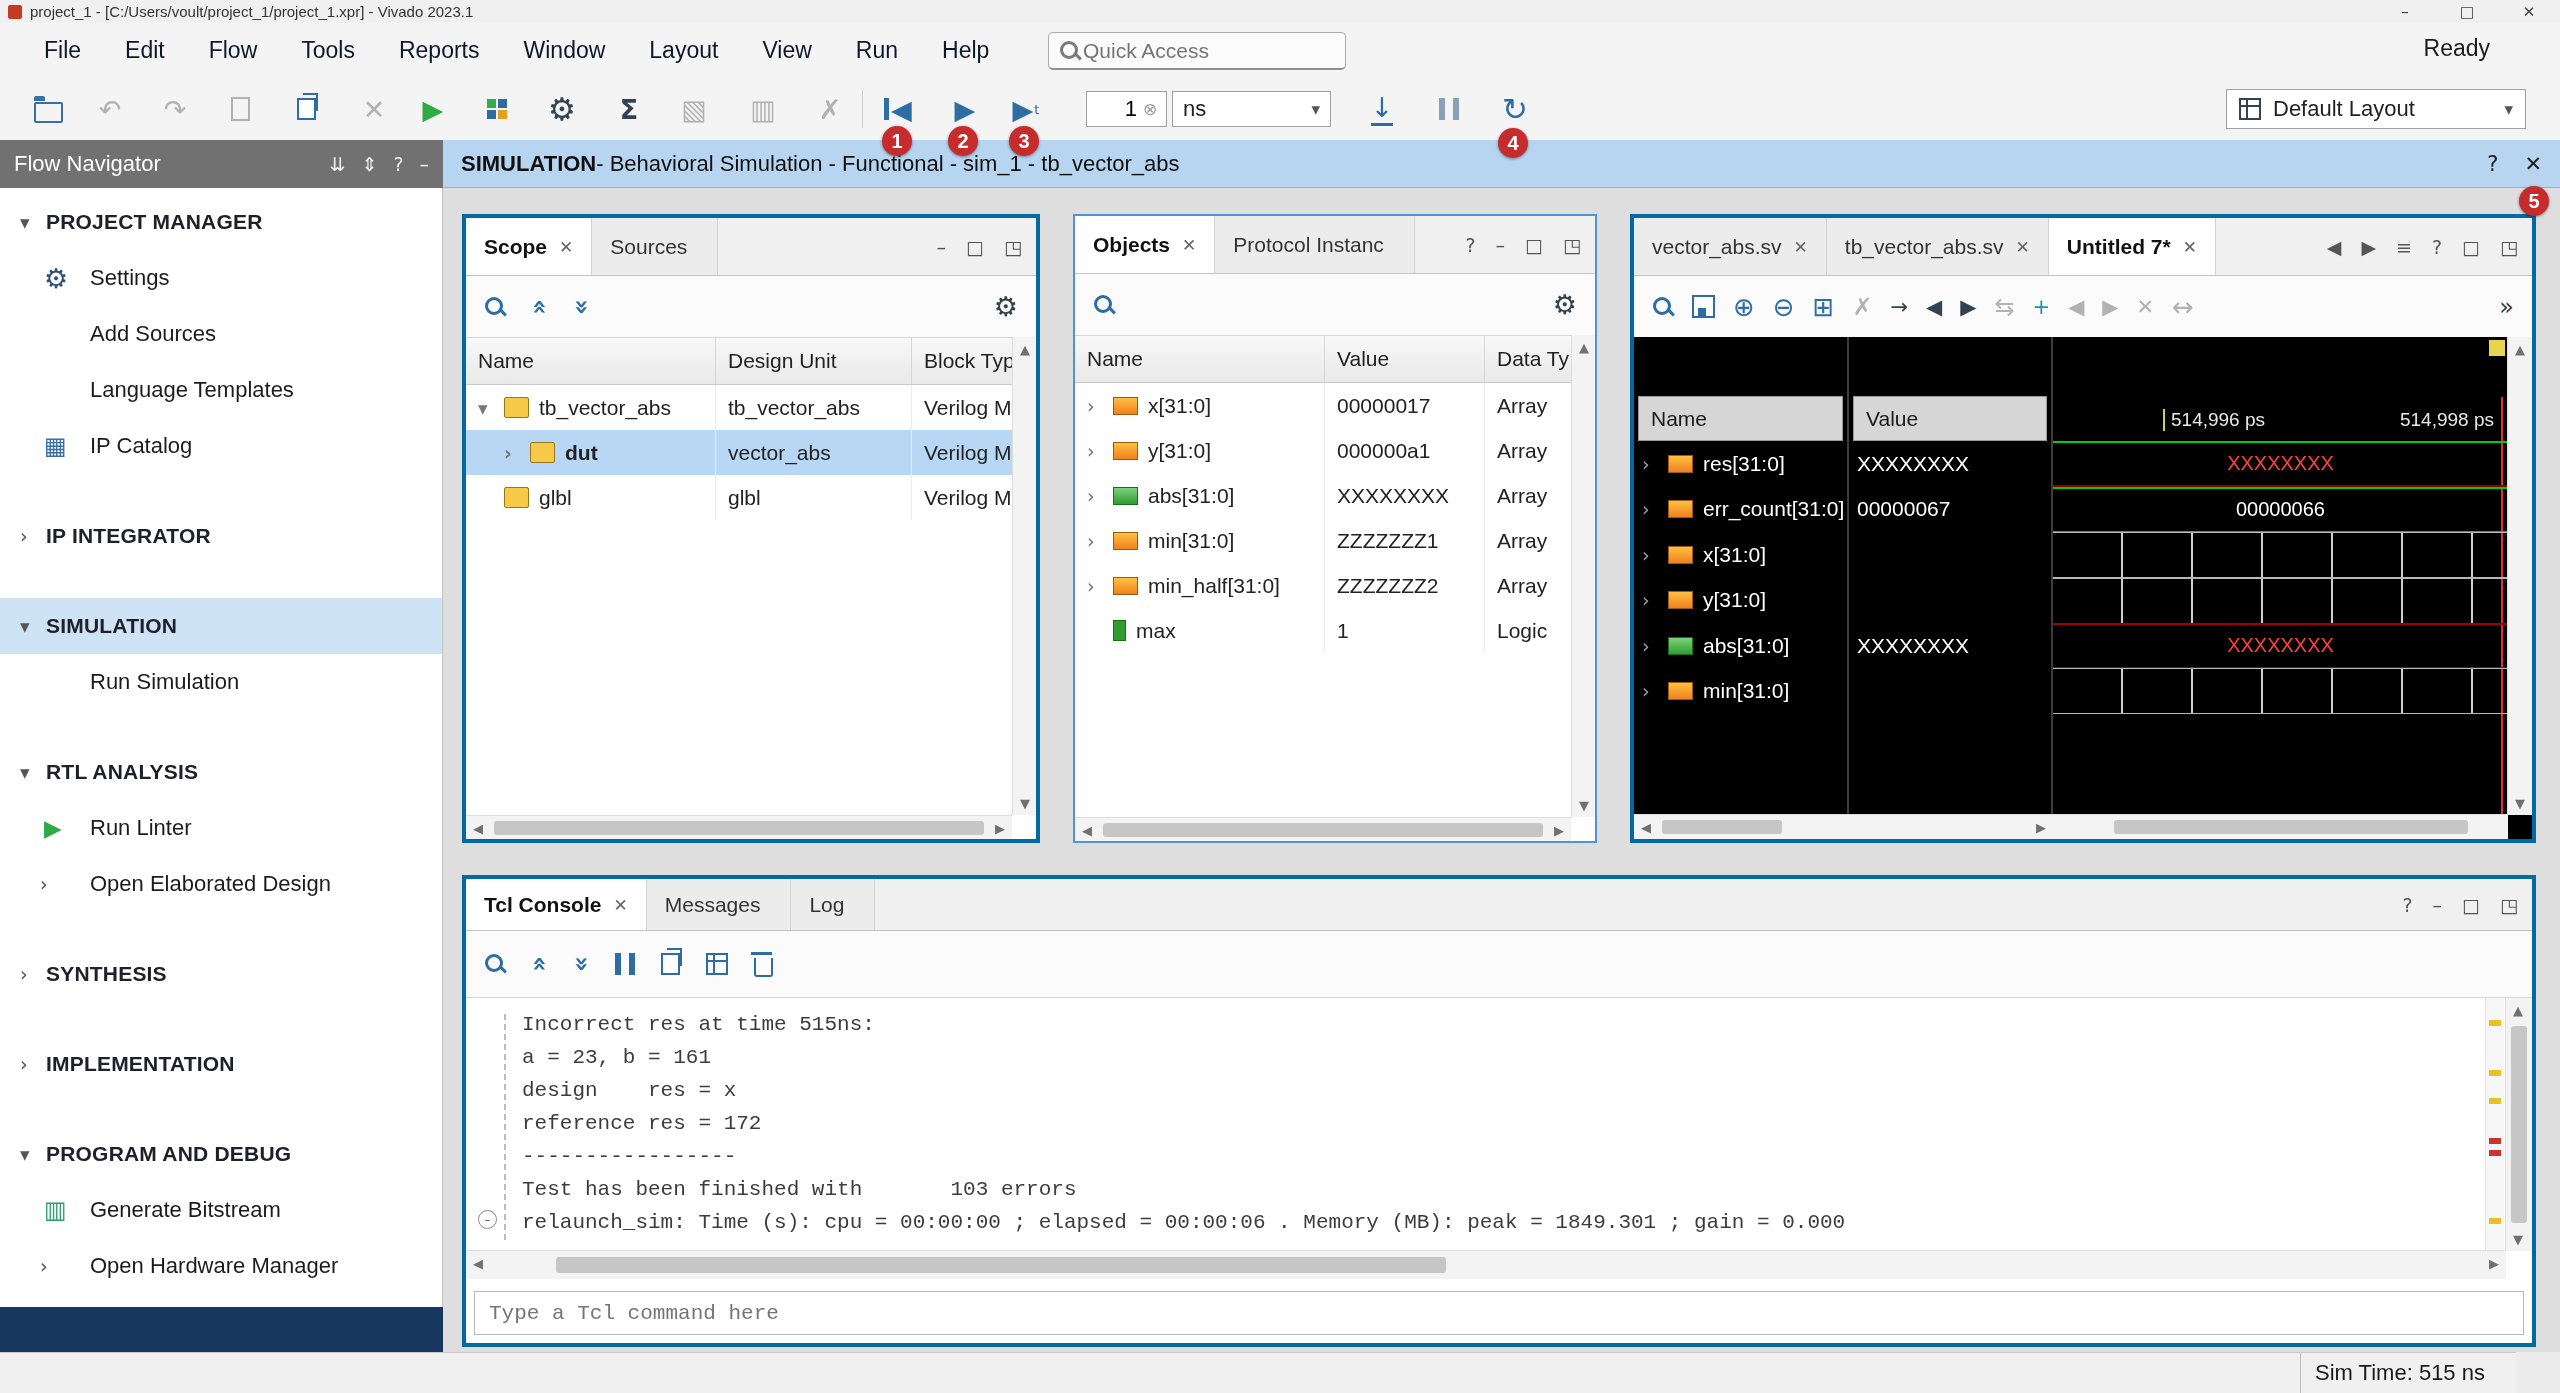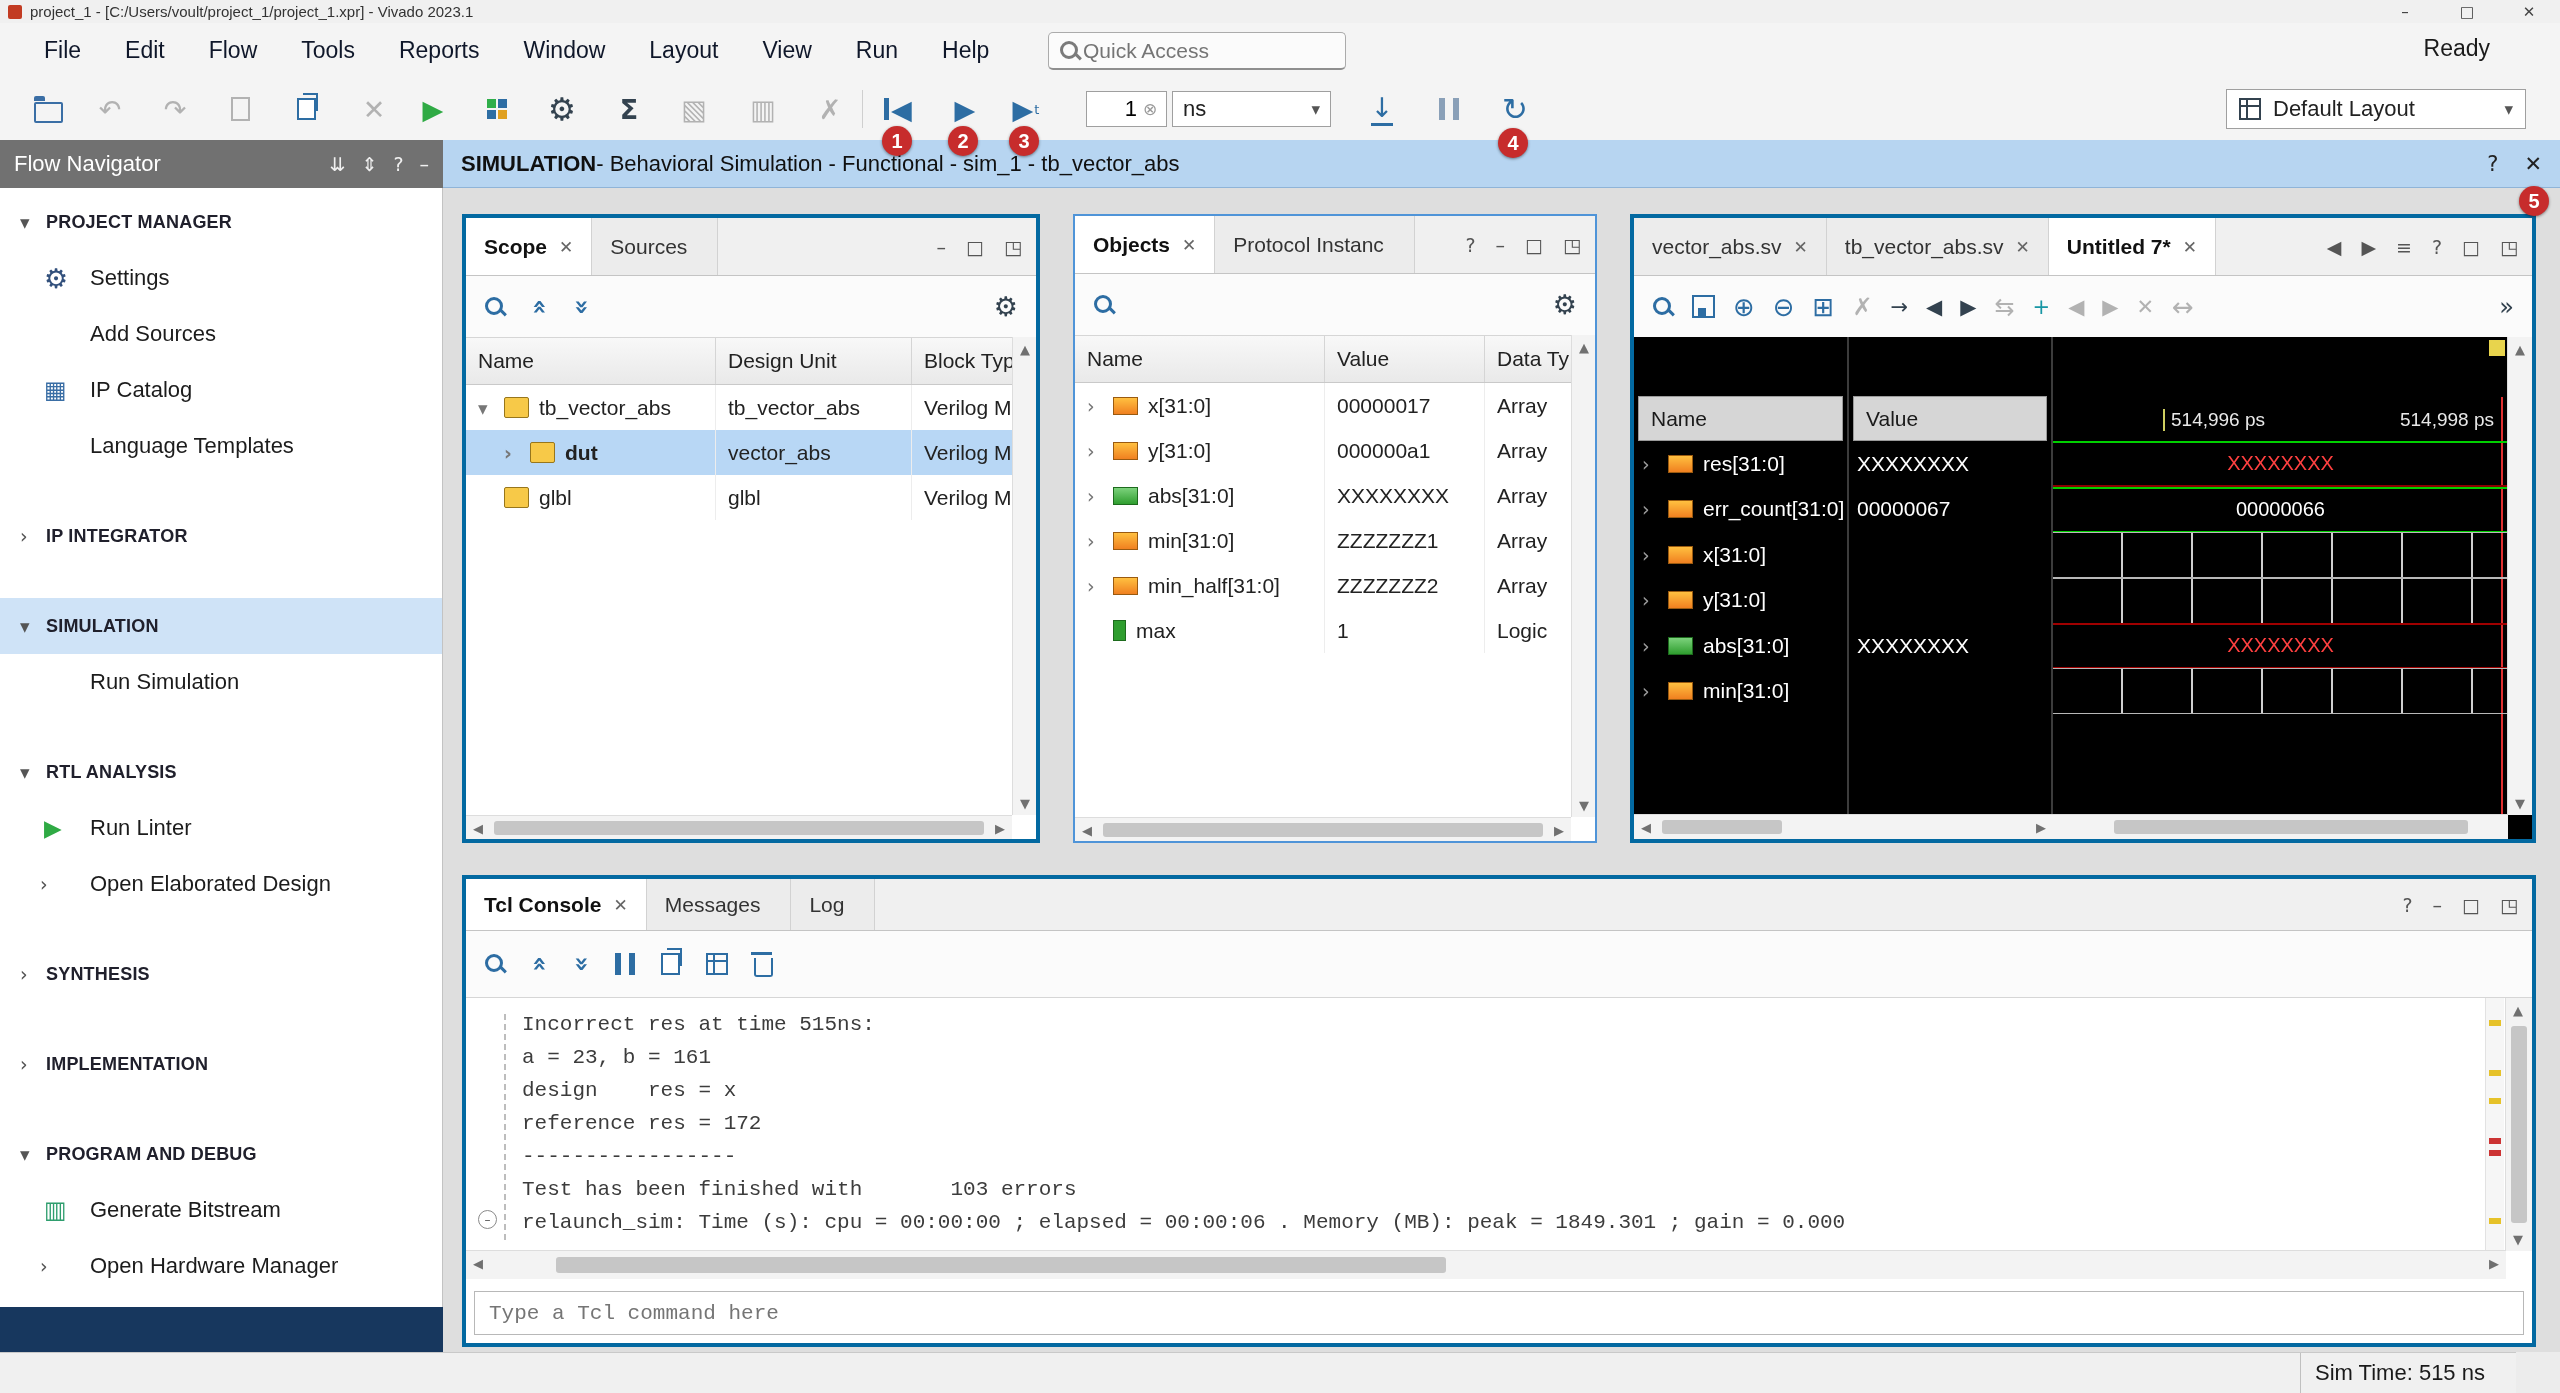--- a/index.html
+++ b/index.html
@@ -54,21 +54,21 @@
   .main-header b{font-weight:bold;}
   .main-header .sp{}
   .main-header .hicons{margin-left:auto;display:flex;gap:26px;font-size:21px;color:#222;}
 
   
   .sidebar{position:absolute;left:0;top:188px;width:443px;height:1119px;background:#ffffff;border-right:1px solid #c3c3c3;
            box-sizing:border-box;overflow:hidden;padding-top:6px;}
   .fn-row{display:flex;align-items:center;height:56px;}
   .fn-row.gap{margin-top:34px;}
   .fn-row.section{padding-left:20px;}
-  .fn-row.section .fn-label{font-weight:bold;color:#20202c;font-size:18px;letter-spacing:.2px;}
+  .fn-row.section .fn-label{font-weight:bold;color:#20202c;font-size:21px;letter-spacing:.2px;}
   .fn-arrow{width:26px;color:#555;font-size:19px;}
   .fn-row.item{padding-left:40px;}
   .fn-slot{width:50px;display:flex;align-items:center;gap:4px;}
   .fn-arrow2{color:#555;font-size:19px;}
   .fn-label{font-size:22px;color:#1c1c1c;}
   .fn-row.selected{background:#cfe3f7;}
   .fn-icn{display:inline-block;}
   .fn-icn.gear::before{content:"⚙";font-family:"DejaVu Sans",sans-serif;color:#32507c;font-size:27px;}
   .fn-icn.chip::before{content:"▦";font-family:"DejaVu Sans",sans-serif;color:#3a6ea5;font-size:24px;}
   .fn-icn.play::before{content:"▶";font-family:"DejaVu Sans",sans-serif;color:#2faa44;font-size:23px;}
@@ -330,32 +330,32 @@
           <span class="fn-arrow2 glyph"></span>
           <span class="fn-icn none"></span>
         </span>
         <span class="fn-label">Add Sources</span>
       </div>
 
       <div class="fn-row item">
 
         <span class="fn-slot">
           <span class="fn-arrow2 glyph"></span>
-          <span class="fn-icn chip"></span>
-        </span>
-        <span class="fn-label">IP Catalog</span>
+          <span class="fn-icn none"></span>
+        </span>
+        <span class="fn-label">Language Templates</span>
       </div>
 
       <div class="fn-row item">
 
         <span class="fn-slot">
           <span class="fn-arrow2 glyph"></span>
-          <span class="fn-icn none"></span>
-        </span>
-        <span class="fn-label">Language Templates</span>
+          <span class="fn-icn chip"></span>
+        </span>
+        <span class="fn-label">IP Catalog</span>
       </div>
 
       <div class="fn-row section gap">
         <span class="fn-arrow glyph">›</span>
 
         <span class="fn-label">IP INTEGRATOR</span>
       </div>
 
       <div class="fn-row section gap selected">
         <span class="fn-arrow glyph">▾</span>

